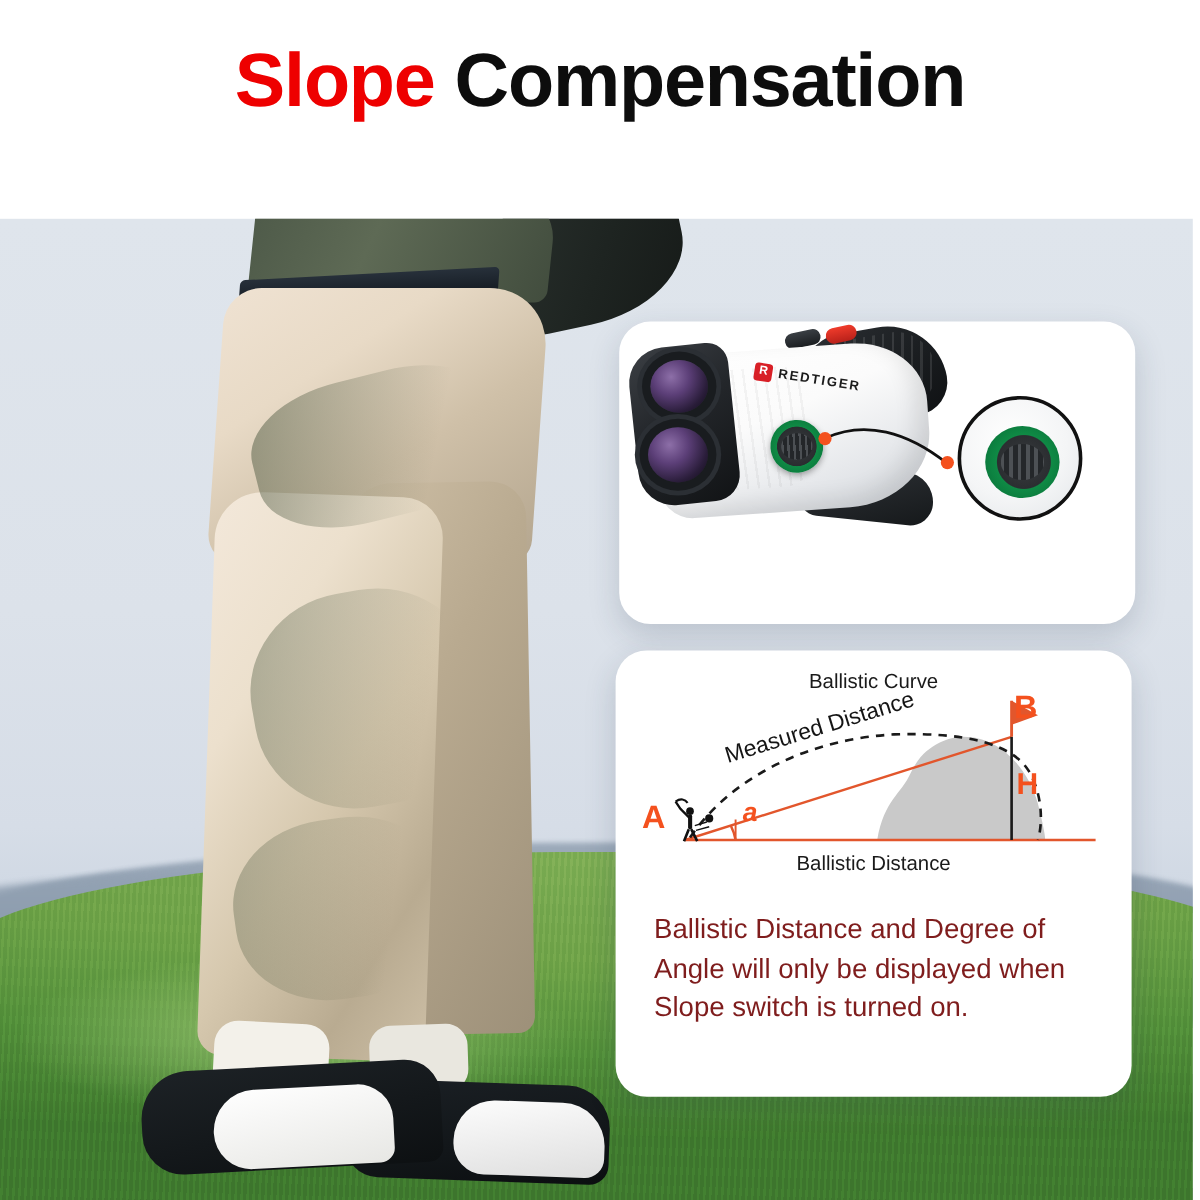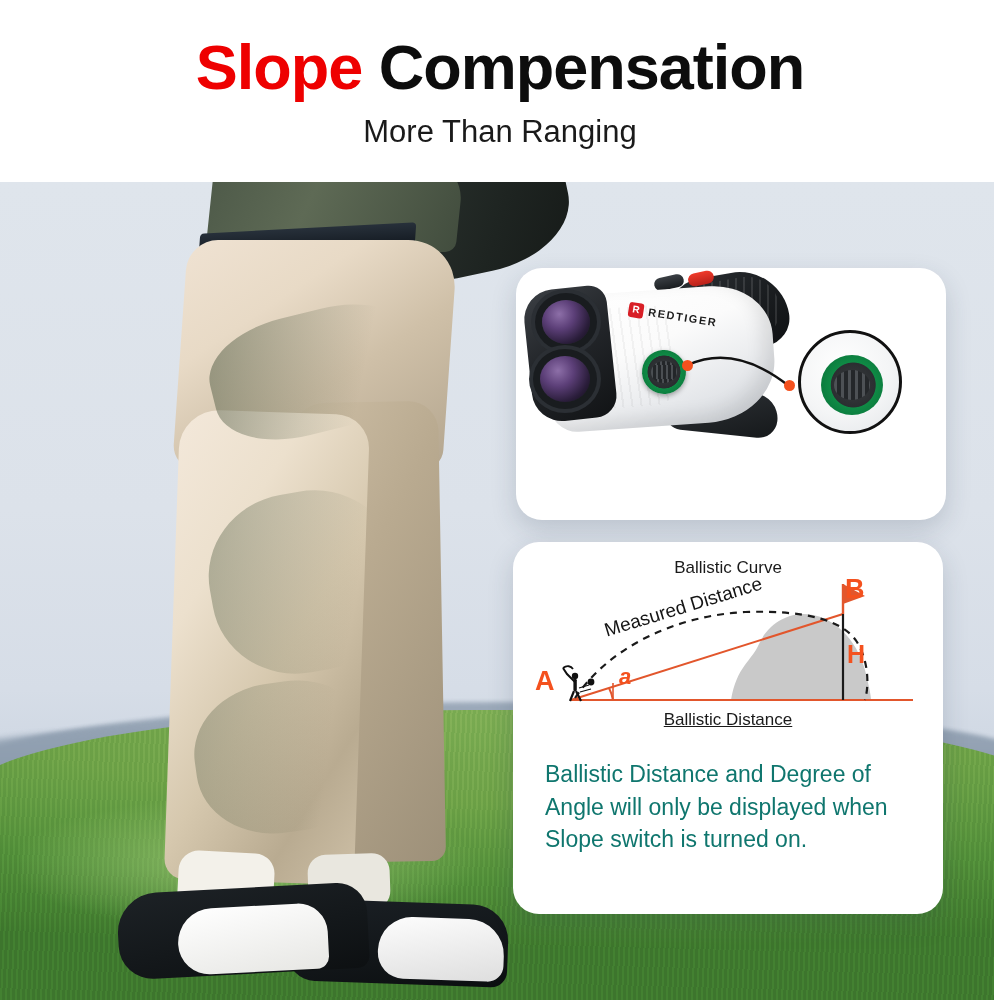--- a/index.html
+++ b/index.html
@@ -237,47 +237,46 @@
   .cap-orange{color:#f4511e;}
   .cap-dark{color:#111111;}
 
   
   .diagram-title{
     position:absolute;top:16px;left:0;right:0;text-align:center;
     font-size:17px;color:#1a1a1a;
   }
   .diagram-base-label{
     position:absolute;top:168px;left:0;right:0;text-align:center;
-    font-size:17px;color:#1a1a1a;text-decoration:underline;
+    font-size:17px;color:#1a1a1a;
   }
   .diag-svg{position:absolute;left:0;top:28px;width:430px;height:150px;}
   .lbl{position:absolute;font-weight:bold;color:#f4511e;}
   .lbl-A{left:22px;top:124px;font-size:27px;}
   .lbl-B{left:332px;top:32px;font-size:27px;}
   .lbl-H{left:334px;top:98px;font-size:25px;}
   .lbl-a{left:106px;top:122px;font-size:22px;font-style:italic;}
   .lbl-measured{
     position:absolute;left:92px;top:78px;font-size:19px;color:#141414;
     transform:rotate(-17deg);transform-origin:left center;white-space:nowrap;
   }
   .note{
     position:absolute;left:32px;top:216px;width:370px;
-    font-size:23px;line-height:1.42;color:#0f766e;
+    font-size:23px;line-height:1.42;color:#7f1d1d;
   }
 </style>
 </head>
 <body>
 
 <div class="page">
 
   <div class="header">
     <div class="headline">
       <span class="hl-red">Slope</span><span class="hl-dark"> Compensation</span>
     </div>
-    <div class="subhead">More Than Ranging</div>
   </div>
 
   <div class="photo">
     <div class="sky"></div>
     <div class="hill-far"></div>
     <div class="hill-far2"></div>
     <div class="grass"></div>
     <div class="grass-tex"></div>
     <div class="grass-hl"></div>
 

